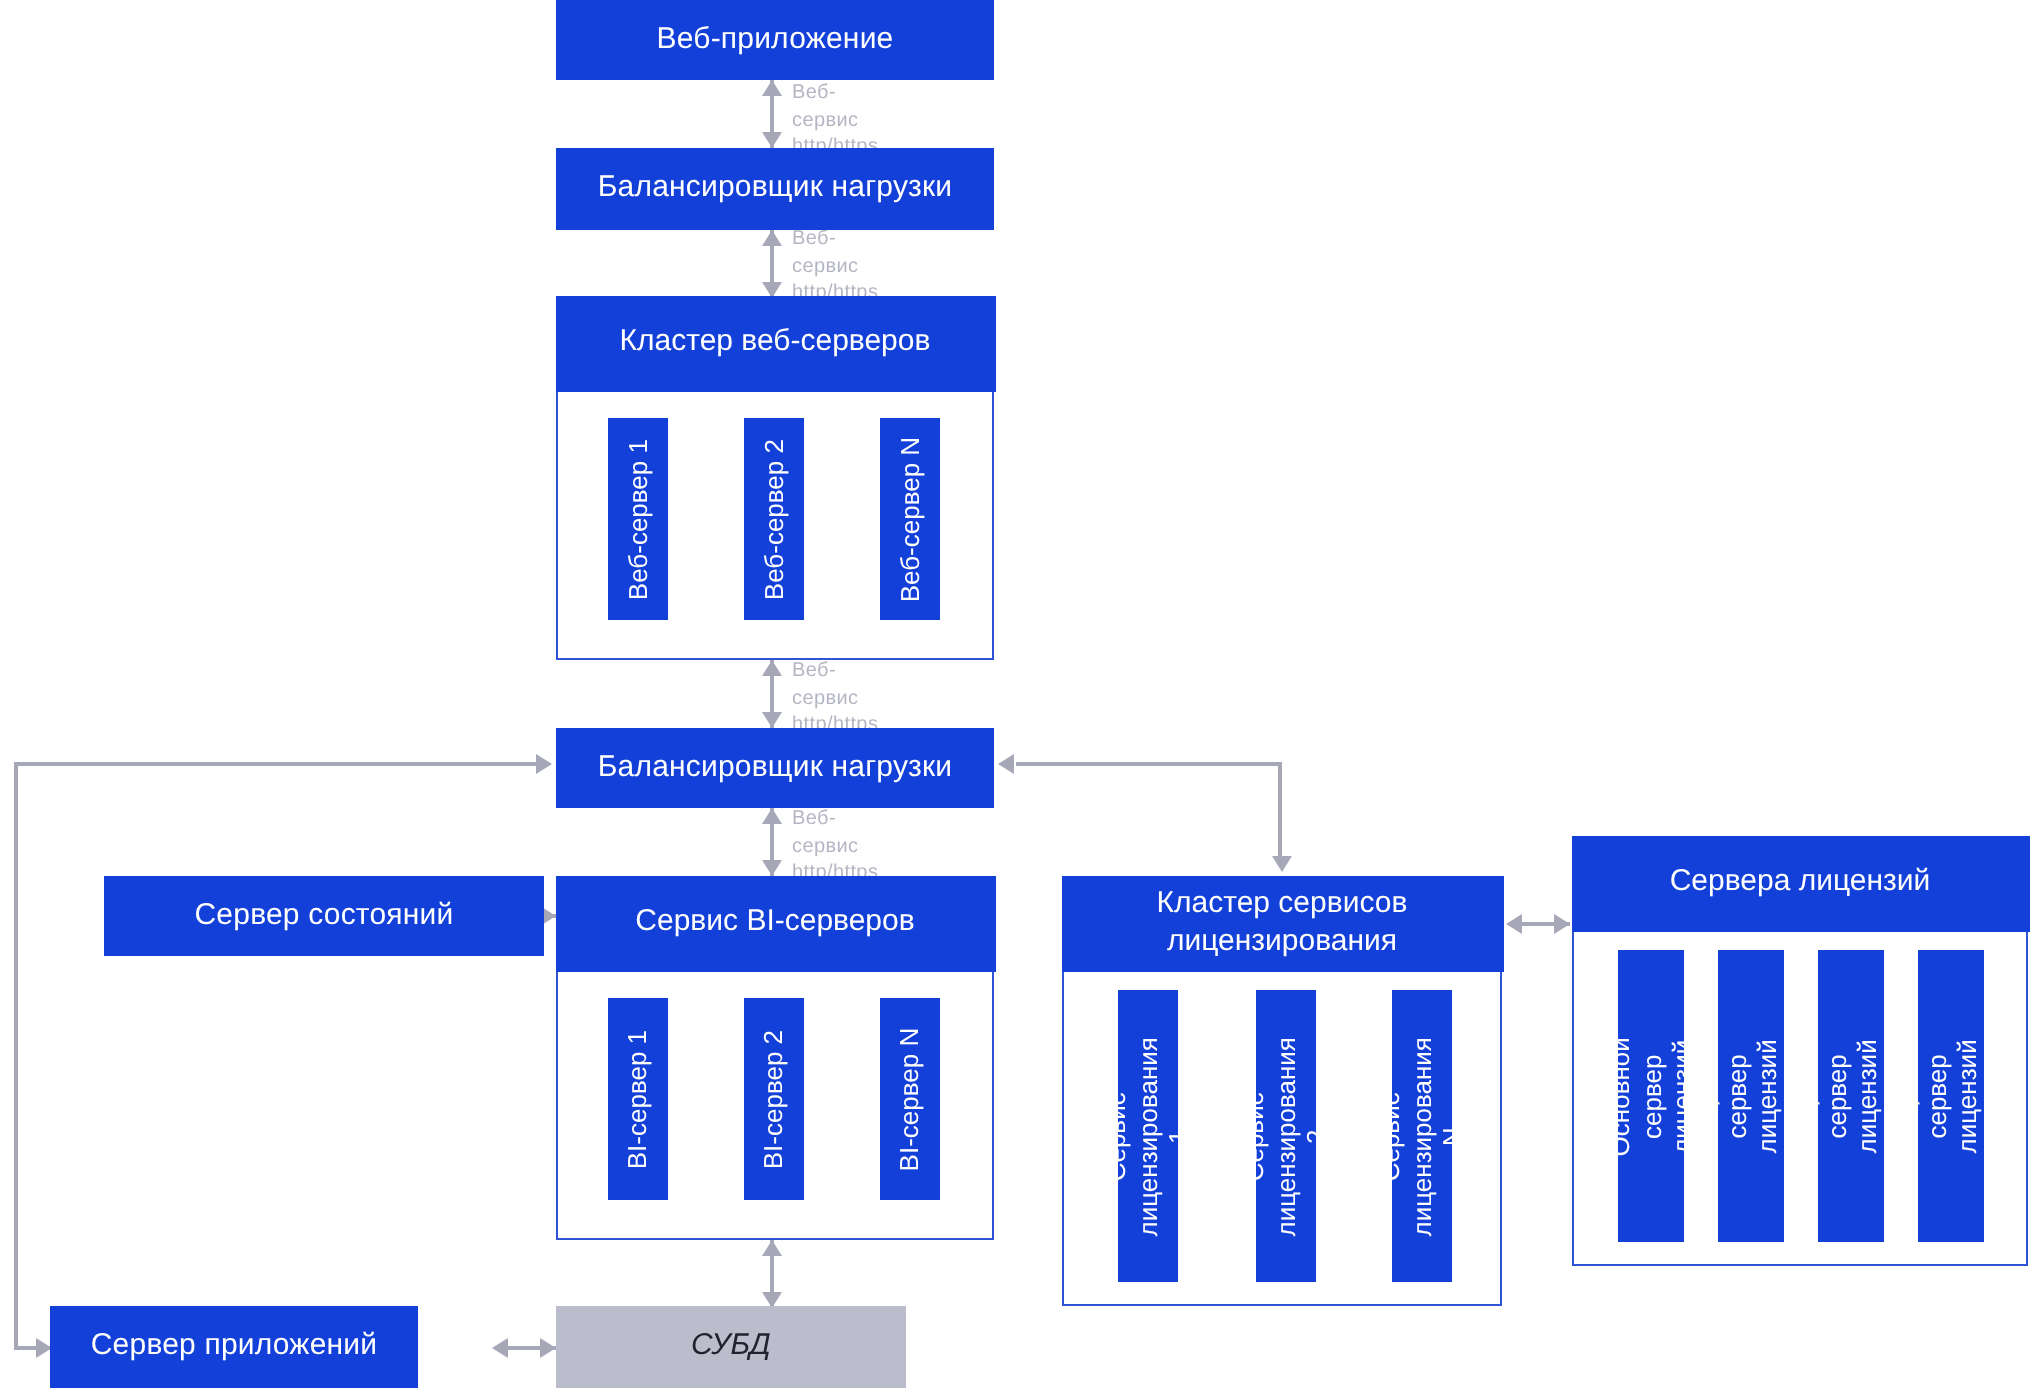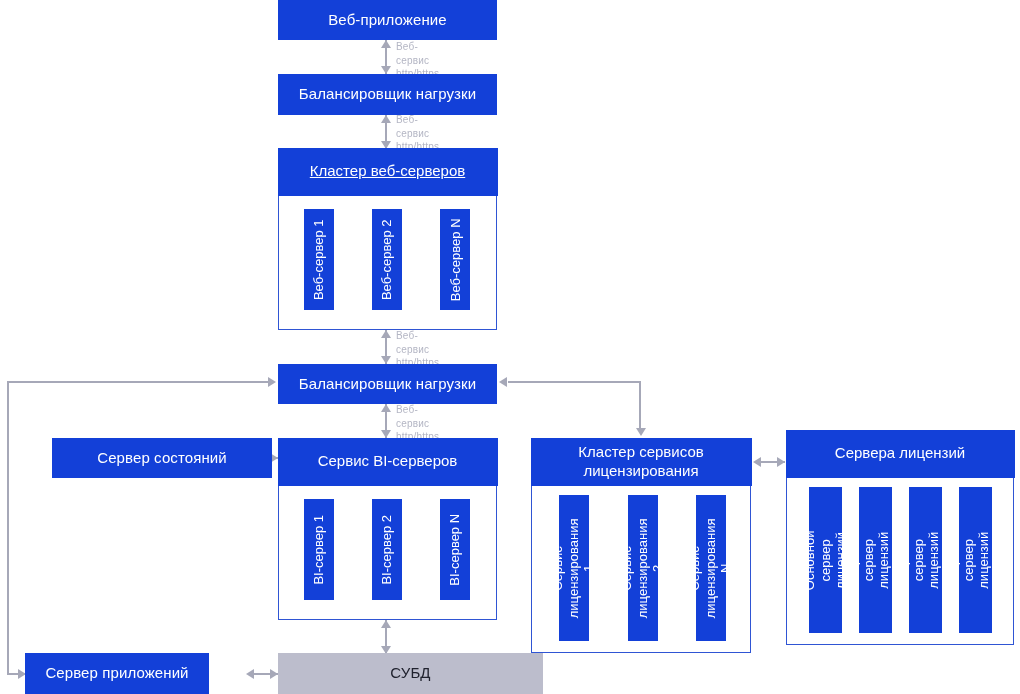--- a/index.html
+++ b/index.html
@@ -147,21 +147,21 @@
   <div class="conn v" style="left:7px;top:381px;height:292px;"></div>
   <div class="conn h" style="left:7px;top:673px;width:18px;"></div>
   <div class="arrow right" style="left:268px;top:376.5px;"></div>
   <div class="arrow right" style="left:18px;top:668.5px;"></div>
 
   <div class="box" style="left:278px;top:0px;width:219px;height:40px;">Веб-приложение</div>
 
   <div class="box" style="left:278px;top:74px;width:219px;height:41px;">Балансировщик нагрузки</div>
 
   <div class="cluster" style="left:278px;top:148px;width:219px;height:182px;">
-    <div class="cl-head" style="height:48px;text-decoration:underline;">Кластер веб-серверов</div>
+    <div class="cl-head" style="height:48px;">Кластер веб-серверов</div>
     <div class="vnode" style="left:25px;top:60px;width:30px;height:101px;">
       <span>Веб-сервер 1</span>
     </div>
     <div class="vnode" style="left:93px;top:60px;width:30px;height:101px;">
       <span>Веб-сервер 2</span>
     </div>
     <div class="vnode" style="left:161px;top:60px;width:30px;height:101px;">
       <span>Веб-сервер N</span>
     </div>
   </div>
@@ -189,33 +189,33 @@
       <span style="white-space:normal;width:140px;">Сервис лицензирования 1</span>
     </div>
     <div class="vnode" style="left:96px;top:56px;width:30px;height:146px;">
       <span style="white-space:normal;width:140px;">Сервис лицензирования 2</span>
     </div>
     <div class="vnode" style="left:164px;top:56px;width:30px;height:146px;">
       <span style="white-space:normal;width:140px;">Сервис лицензирования N</span>
     </div>
   </div>
 
-  <div class="cluster" style="left:786px;top:430px;width:228px;height:215px;">
+  <div class="cluster" style="left:786px;top:418px;width:228px;height:215px;">
     <div class="cl-head" style="height:48px;">Сервера лицензий</div>
     <div class="vnode" style="left:22px;top:56px;width:33px;height:146px;">
       <span style="white-space:normal;width:140px;">Основной сервер лицензий</span>
     </div>
     <div class="vnode" style="left:72px;top:56px;width:33px;height:146px;">
       <span style="white-space:normal;width:140px;">Резервный сервер лицензий 1</span>
     </div>
     <div class="vnode" style="left:122px;top:56px;width:33px;height:146px;">
       <span style="white-space:normal;width:140px;">Резервный сервер лицензий 2</span>
     </div>
     <div class="vnode" style="left:172px;top:56px;width:33px;height:146px;">
       <span style="white-space:normal;width:140px;">Резервный сервер лицензий N</span>
     </div>
   </div>
 
   <div class="box" style="left:25px;top:653px;width:184px;height:41px;">Сервер приложений</div>
 
-  <div class="box gray" style="left:278px;top:653px;width:265px;height:41px;">СУБД</div>
+  <div class="box gray" style="left:278px;top:653px;width:175px;height:41px;font-style:italic;">СУБД</div>
 
 </div>
 
 </body></html>

